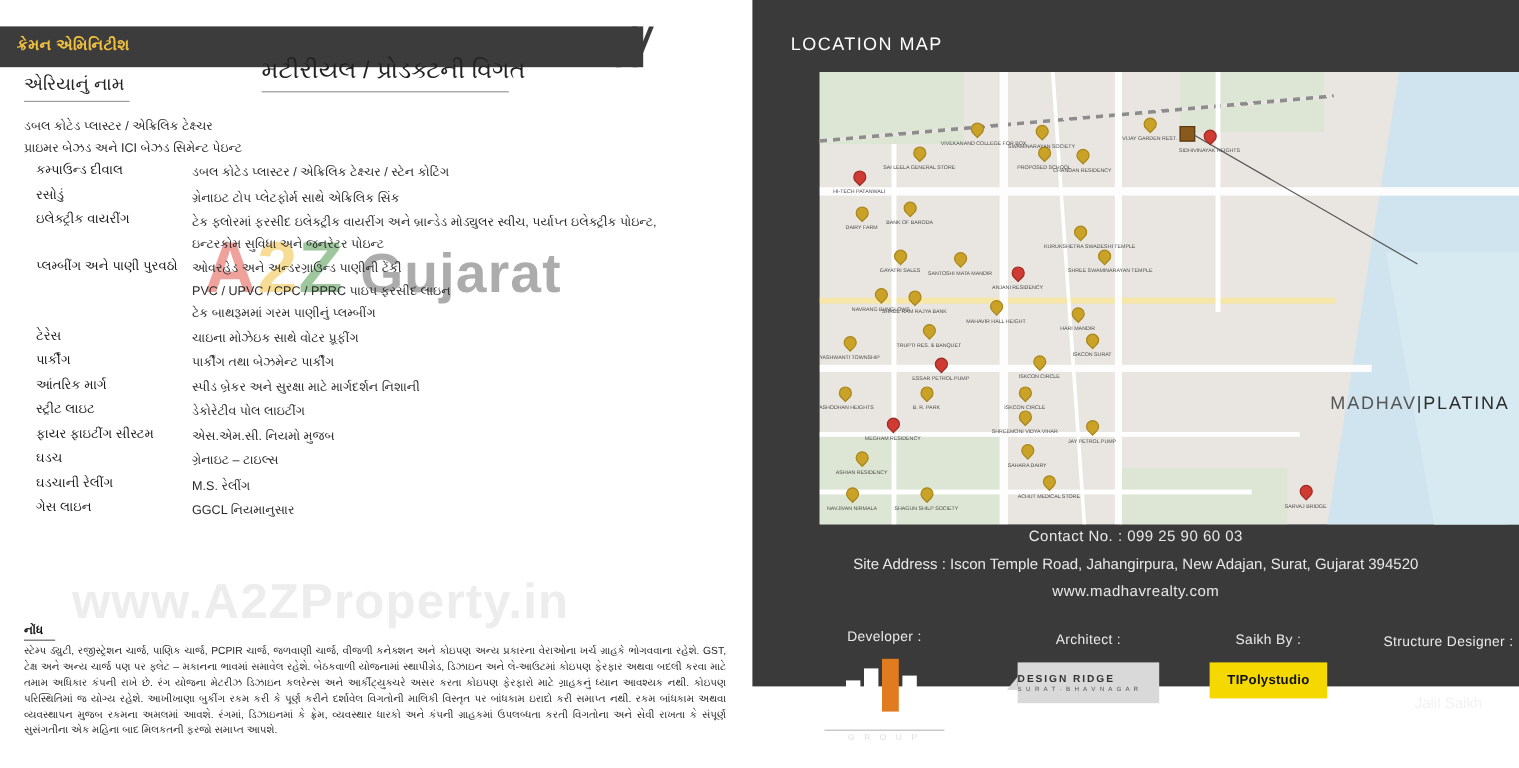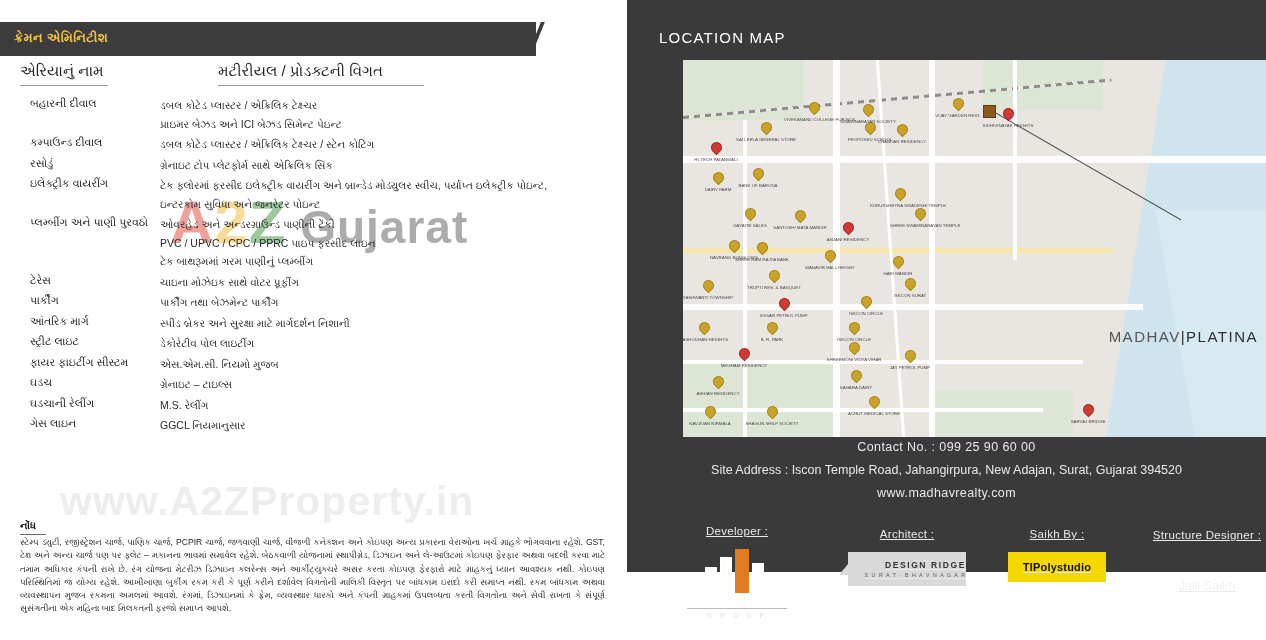--- a/index.html
+++ b/index.html
@@ -59,22 +59,22 @@
     font-size: 15px; color: #222;
   }
   .col-head-1 .underline, .col-head-2 .underline {
     display: block;
     height: 1px; background: #9a9a9a;
     margin-top: 5px;
   }
   .col-head-1 .underline { width: 88px; }
   .col-head-2 {
     position: absolute;
-    left: 218px; top: 62px;
-    font-size: 15px; color: #222;
+    left: 218px; top: 48px;
+    font-size: 20px; color: #222;
   }
   .col-head-2 .underline { width: 206px; }
 
   .spec-list {
     position: absolute;
     left: 20px; top: 96px;
     width: 580px;
   }
   .spec-row {
     position: relative;
@@ -252,21 +252,20 @@
     position: absolute;
     left: 0; top: 520px;
     width: 639px;
     height: 120px;
   }
   .credit-col {
     position: absolute;
     text-align: center;
     color: #eaeaea;
     font-size: 11.5px;
-    text-decoration: underline;
   }
   .credit-label { letter-spacing: .3px; }
   .logo-madhav {
     position: relative;
     margin: 12px auto 0;
     width: 112px; height: 72px;
   }
   .logo-madhav .bars {
     position: absolute; left: 24px; top: 0;
     width: 64px; height: 44px;
@@ -289,21 +288,21 @@
     position: absolute; left: 6px; bottom: 12px; width: 100px; height: 1px;
     background: #bbb;
   }
 
   .logo-designridge {
     margin: 12px auto 0;
     width: 118px; height: 34px;
     background: #d9d9d9;
     color: #333;
     display: flex; flex-direction: column;
-    align-items: flex-end; justify-content: center;
+    align-items: flex-start; justify-content: center;
   }
   .logo-designridge .dr1 { font-size: 8.5px; letter-spacing: 1.6px; font-weight: bold; }
   .logo-designridge .dr2 { font-size: 5.2px; letter-spacing: 1.1px; margin-top: 2px; color: #555; }
   .dr-wrap { position: relative; width: 118px; margin: 12px auto 0; }
   .dr-tri {
     position: absolute; left: -9px; top: 12px;
     width: 0; height: 0;
     border-left: 9px solid transparent;
     border-bottom: 11px solid #d9d9d9;
   }
@@ -343,21 +342,20 @@
       <span class="underline"></span>
     </div>
 
     <div class="wm-a2z">
       <span class="c1">A</span><span class="c2">2</span><span class="c3">Z</span><span class="c4" style="font-size:46px;"> Gujarat</span>
     </div>
     <div class="wm-line">www.A2ZProperty.in</div>
 
     <div class="spec-list" id="spec-list">
         <div class="spec-row">
-          <div class="spec-name">બહારની દીવાલ</div>
           <div class="spec-val">
             <div>ડબલ કોટેડ પ્લાસ્ટર / એક્રિલિક ટેક્ષ્ચર</div>
             <div>પ્રાઇમર બેઝડ અને ICI બેઝડ સિમેન્ટ પેઇન્ટ</div>
           </div>
         </div>
         <div class="spec-row">
           <div class="spec-name">કમ્પાઉન્ડ દીવાલ</div>
           <div class="spec-val">
             <div>ડબલ કોટેડ પ્લાસ્ટર / એક્રિલિક ટેક્ષ્ચર / સ્ટેન કોટિંગ</div>
           </div>
@@ -615,21 +613,21 @@
             <div class="poi-label">SARVAJ BRIDGE</div>
           </div>
         </div>
 
       <div class="project-name">
         <span>MADHAV</span><span class="b">|</span><span class="b">PLATINA</span>
       </div>
     </div>
 
     <div class="contact-block">
-      <div class="contact-line1">Contact No.   :  099 25 90 60 00</div>
+      <div class="contact-line1">Contact No.   :  099 25 90 60 03</div>
       <div>Site Address :  Iscon Temple Road, Jahangirpura, New Adajan, Surat, Gujarat 394520</div>
       <div class="contact-web">www.madhavrealty.com</div>
     </div>
 
     <div class="credits">
 
       <div class="credit-col" style="left:650px;top:0;width:0;"></div>
 
       <div class="credit-col" style="left:20px; top:5px; width:180px;">
         <div class="credit-label">Developer :</div>

